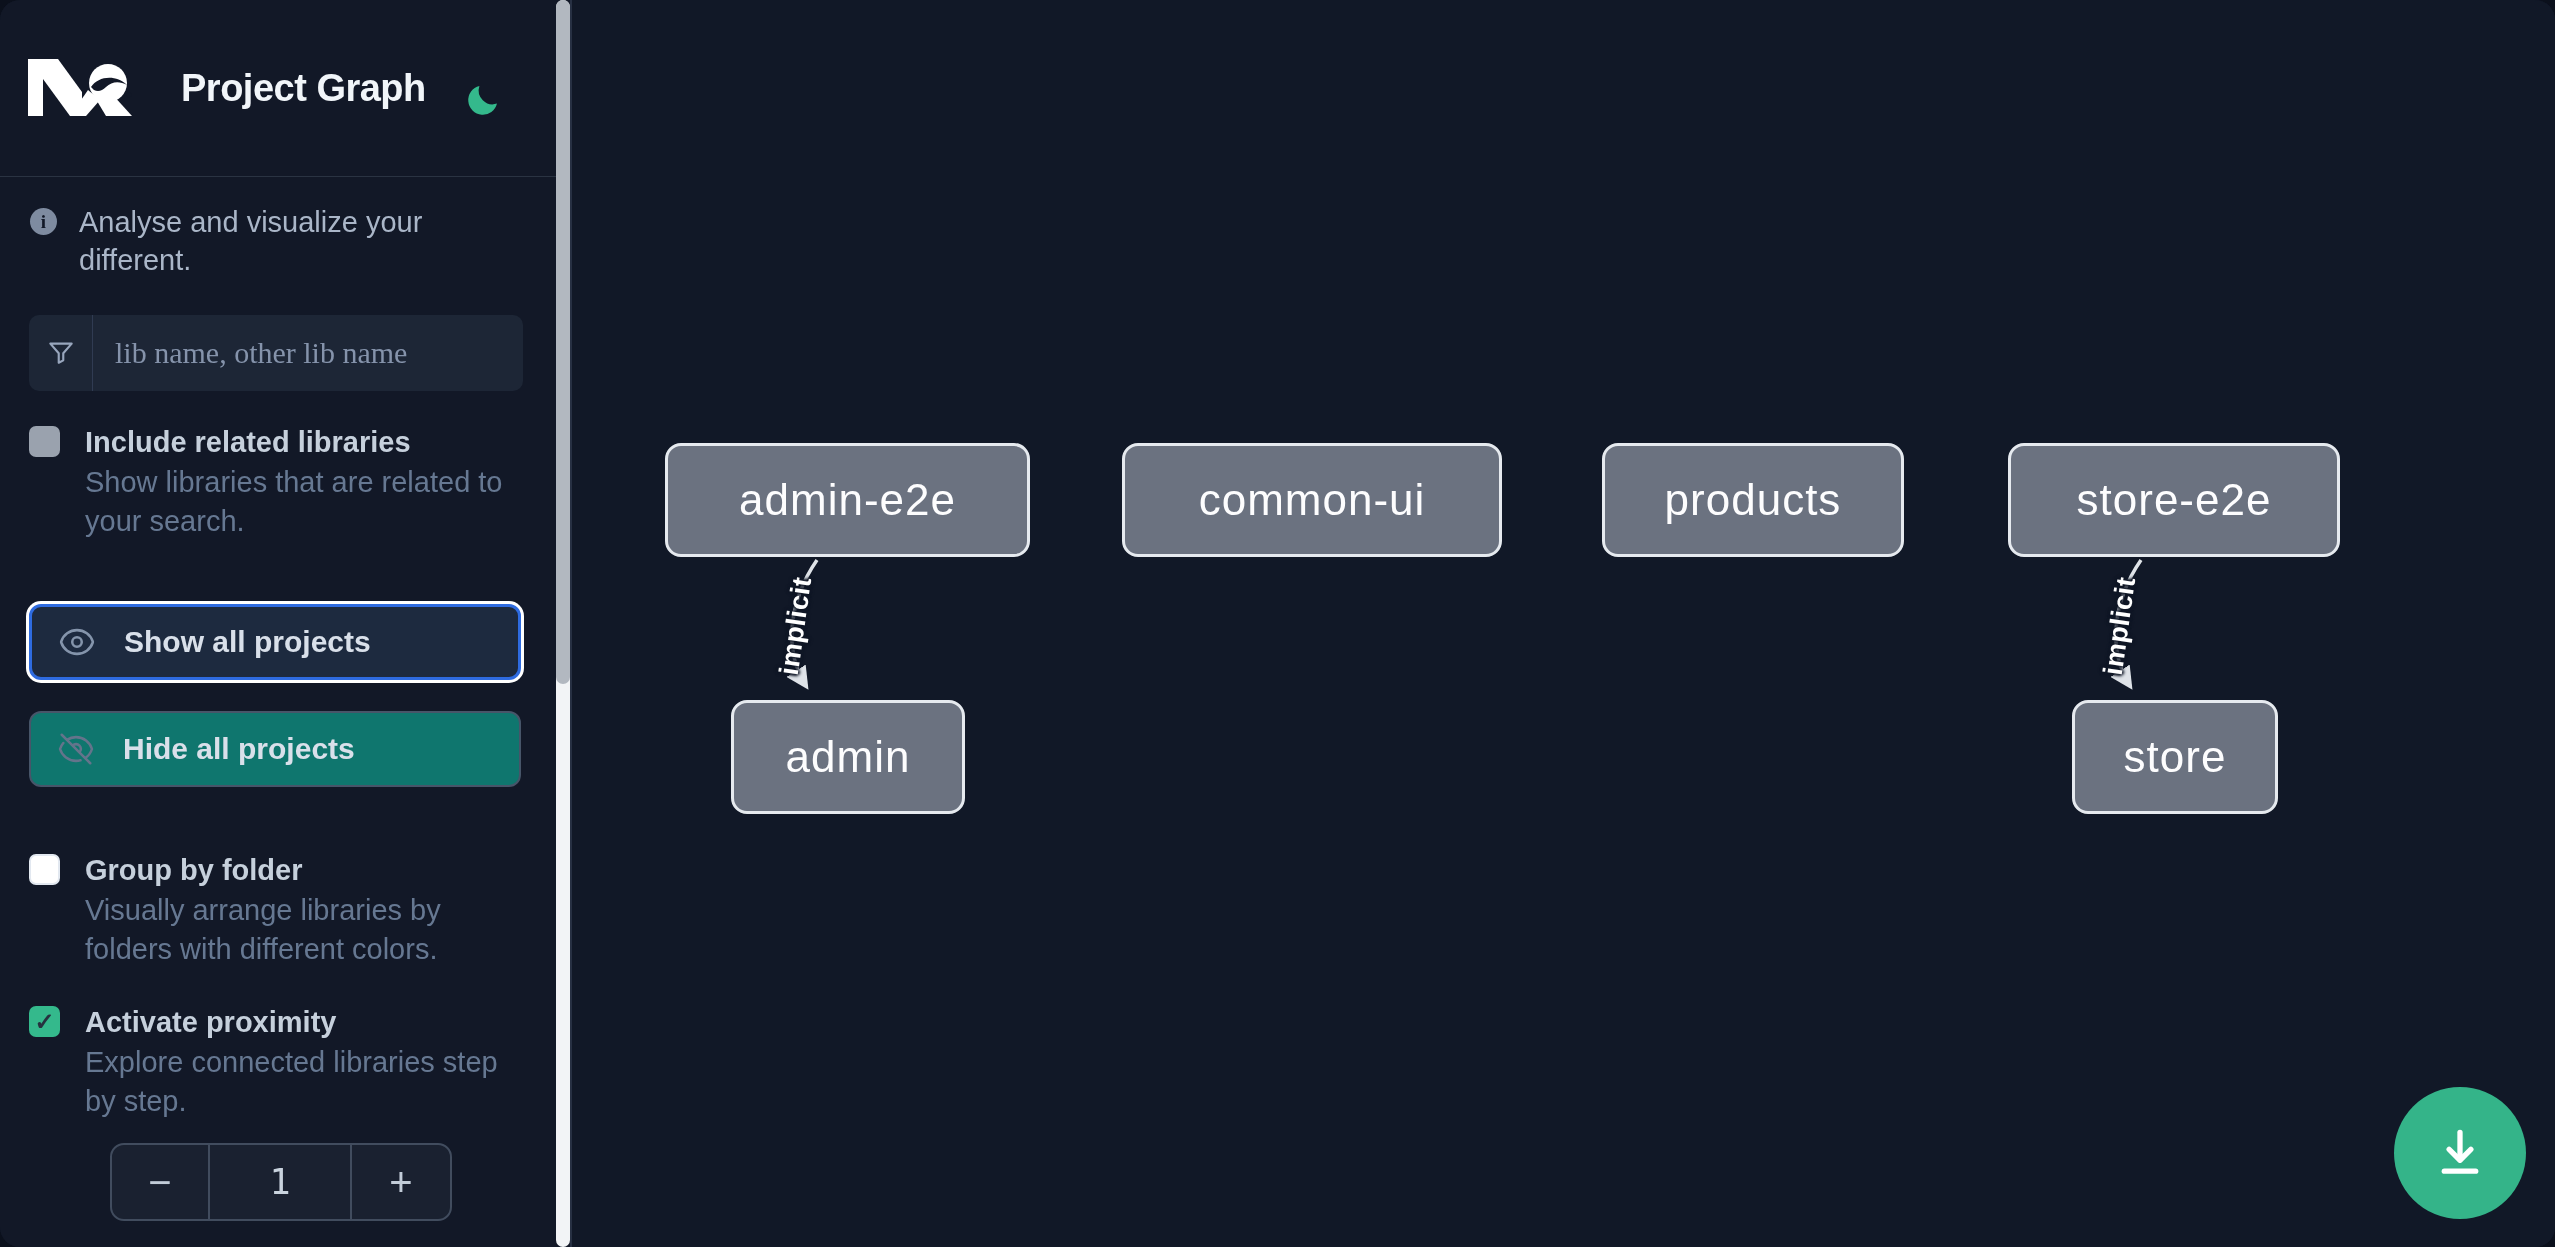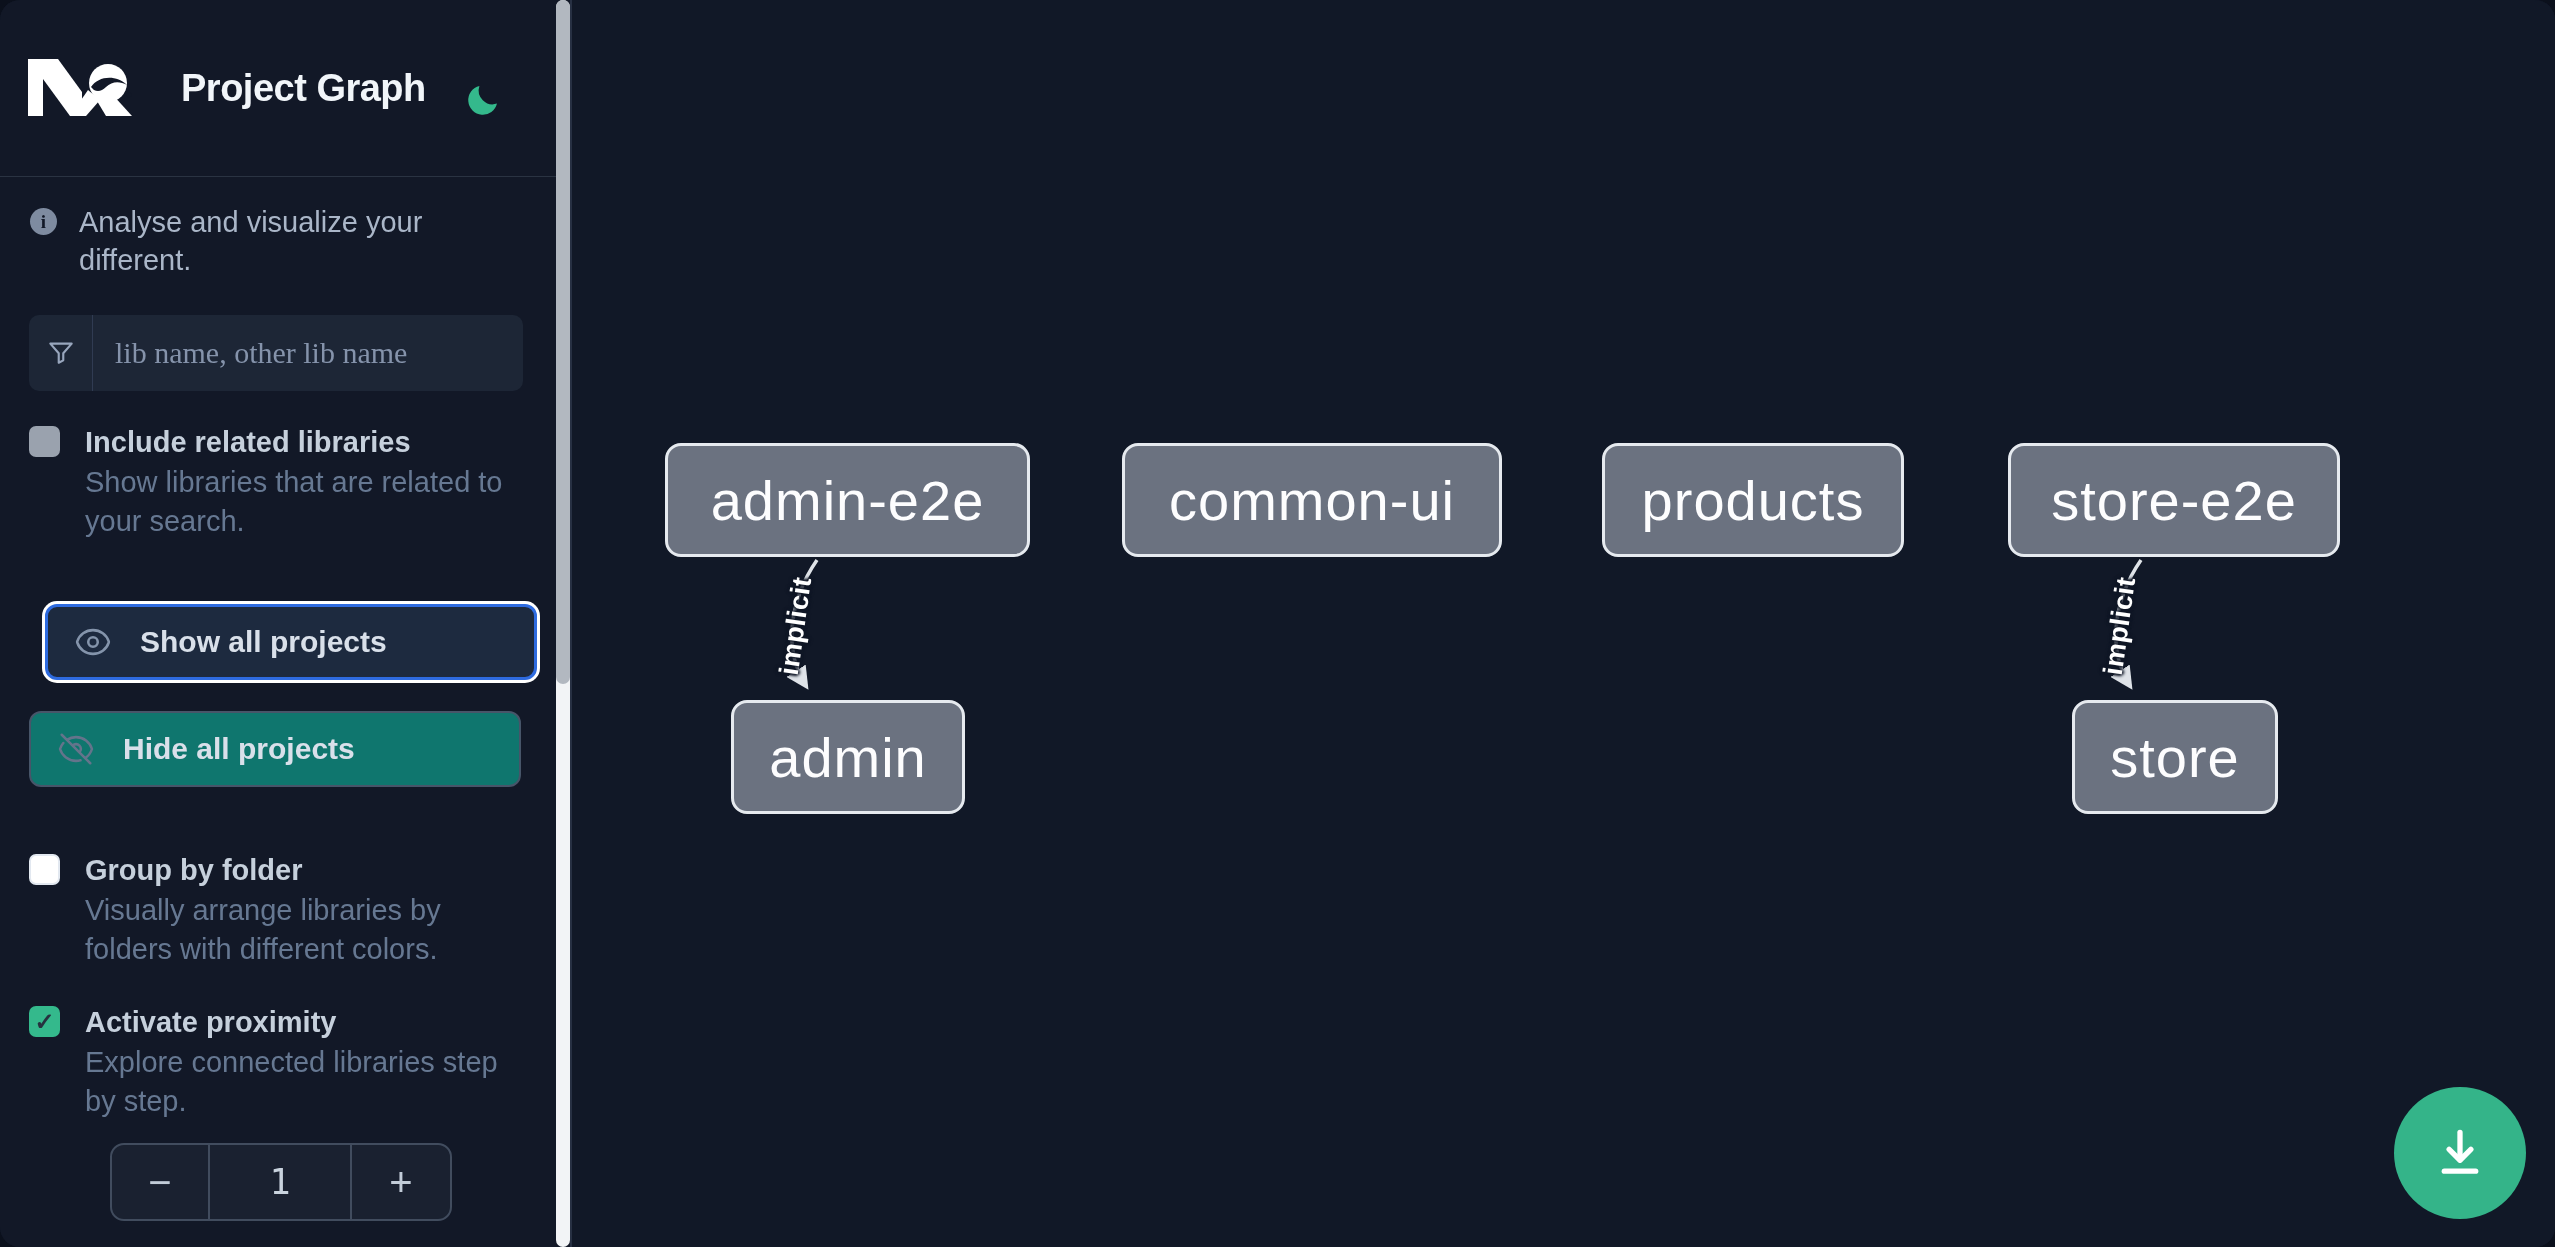--- a/index.html
+++ b/index.html
@@ -112,21 +112,21 @@
 
   
   .canvas { position:absolute; left:574px; top:0; width:1981px; height:1247px; background:#111827; }
 
   .edges-svg { position:absolute; left:0; top:0; width:2555px; height:1247px; z-index:1; pointer-events:none; }
 
   .node {
     position:absolute; z-index:3;
     background:#6b7280; border:3px solid #e6eaef; border-radius:16px;
     display:flex; align-items:center; justify-content:center;
-    color:#fdfdfe; font-size:56px; letter-spacing:1px; cursor:pointer;
+    color:#fdfdfe; font-size:44px; letter-spacing:1px; cursor:pointer;
     font-family:"Liberation Sans", sans-serif;
   }
 
   .edge-label {
     position:absolute; z-index:2;
     font-size:27px; font-weight:600; color:#ffffff; letter-spacing:0.5px;
     transform:translate(-50%,-50%) rotate(-82deg);
     text-shadow: 2px 0 3px #111827, -2px 0 3px #111827, 0 2px 3px #111827, 0 -2px 3px #111827;
     pointer-events:none;
   }
@@ -178,21 +178,21 @@
     </div>
 
     <div class="toggle-row" style="top:421px;">
       <span class="cb cb-gray"></span>
       <span class="toggle-text">
         <span class="toggle-label">Include related libraries</span><br>
         <span class="toggle-desc">Show libraries that are related to your search.</span>
       </span>
     </div>
 
-    <button class="side-btn focused" style="top:604px;margin-left:16px;">
+    <button class="side-btn focused" style="top:604px;">
       <svg viewBox="0 0 24 24" fill="none" stroke="#8494ab" stroke-width="1.6" stroke-linecap="round" stroke-linejoin="round">
         <path d="M2.04 12.32a1 1 0 0 1 0-.64C3.42 7.51 7.36 4.5 12 4.5s8.58 3.01 9.96 7.18a1 1 0 0 1 0 .64C20.58 16.49 16.64 19.5 12 19.5S3.42 16.49 2.04 12.32z"></path>
         <circle cx="12" cy="12" r="3"></circle>
       </svg>
       <span>Show all projects</span>
     </button>
 
     <button class="side-btn" style="top:711px;">
       <svg viewBox="0 0 24 24" fill="none" stroke="#64748b" stroke-width="1.6" stroke-linecap="round" stroke-linejoin="round">
         <path d="M3.98 8.22A10.5 10.5 0 0 0 1.93 12c1.3 4.34 5.31 7.5 10.07 7.5 1 0 1.95-.14 2.86-.4M6.23 6.23A10.45 10.45 0 0 1 12 4.5c4.76 0 8.77 3.16 10.07 7.5a10.52 10.52 0 0 1-4.3 5.77M6.23 6.23 3 3m3.23 3.23 3.65 3.65m7.89 7.89L21 21m-3.23-3.23-3.65-3.65m0 0a3 3 0 1 0-4.24-4.24m4.24 4.24L9.88 9.88"></path>

